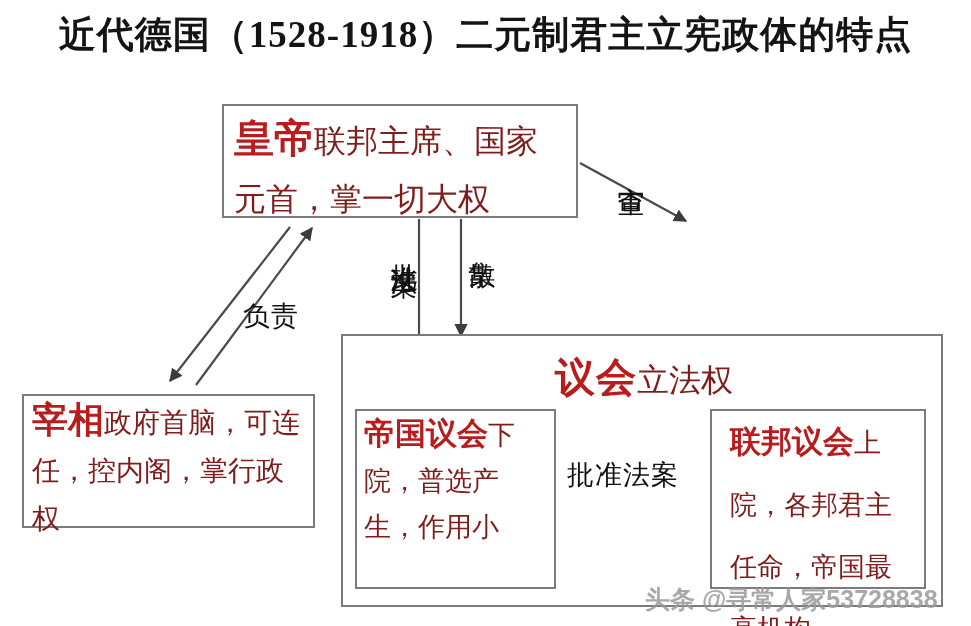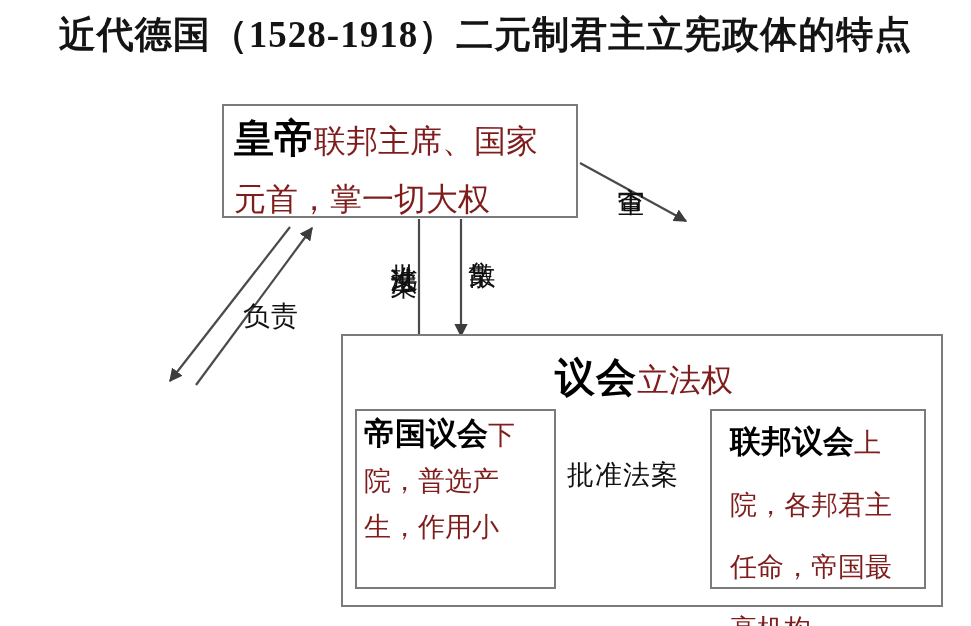--- a/index.html
+++ b/index.html
@@ -42,21 +42,21 @@
   .box-inner {
     position: absolute;
     left: 0; top: 0; right: 0; bottom: 0;
     padding: 4px 8px;
     box-sizing: border-box;
     display: block;
   }
   .lead {
     font-family: "Liberation Sans", "DejaVu Sans", sans-serif;
     font-weight: bold;
-    color: #000000;
+    color: #b91c1c;
   }
   .rest {
     font-family: "Liberation Serif", "DejaVu Serif", serif;
     color: #7f1d1d;
   }
 
   
   #box-emperor { left: 222px; top: 104px; width: 356px; height: 114px; }
   #box-emperor .box-inner { padding: 6px 10px; line-height: 52px; }
   #box-emperor .lead { font-size: 40px; }
@@ -168,20 +168,23 @@
     <line x1="461" y1="219" x2="461" y2="336" stroke="#4a4a4a" stroke-width="2.2" marker-end="url(#ah)"></line>
 
     <line x1="707" y1="501" x2="563" y2="501" stroke="#4a4a4a" stroke-width="2.2" marker-end="url(#ah)"></line>
   </svg>
 
   <div class="box" id="box-emperor">
     <div class="box-inner"><span class="lead">皇帝</span><span class="rest">联邦主席、国家元首，掌一切大权</span></div>
   </div>
 
 
+  <div class="box" id="box-chancellor">
+    <div class="box-inner"><span class="lead">宰相</span><span class="rest">政府首脑，可连任，控内阁，掌行政权</span></div>
+  </div>
 
   <div class="box" id="box-parliament">
     <div id="par-heading"><span class="lead">议会</span><span class="rest">立法权</span></div>
   </div>
 
   <div class="box" id="box-reichstag">
     <div class="box-inner"><span class="lead">帝国议会</span><span class="rest">下院，普选产生，作用小</span></div>
   </div>
 
   <div class="box" id="box-bundesrat">
@@ -192,14 +195,15 @@
   <div class="conn-label" id="lbl-responsible">负责</div>
 
   <div class="conn-label vertical" id="lbl-review">审查</div>
 
   <div class="conn-label vertical" id="lbl-approve-v">批准法案</div>
 
   <div class="conn-label vertical" id="lbl-convene">集散</div>
 
   <div class="conn-label" id="lbl-approve-h">批准法案</div>
 
+  <div id="watermark">头条 @寻常人家53728838</div>
 
 </div>
 
 </body></html>

